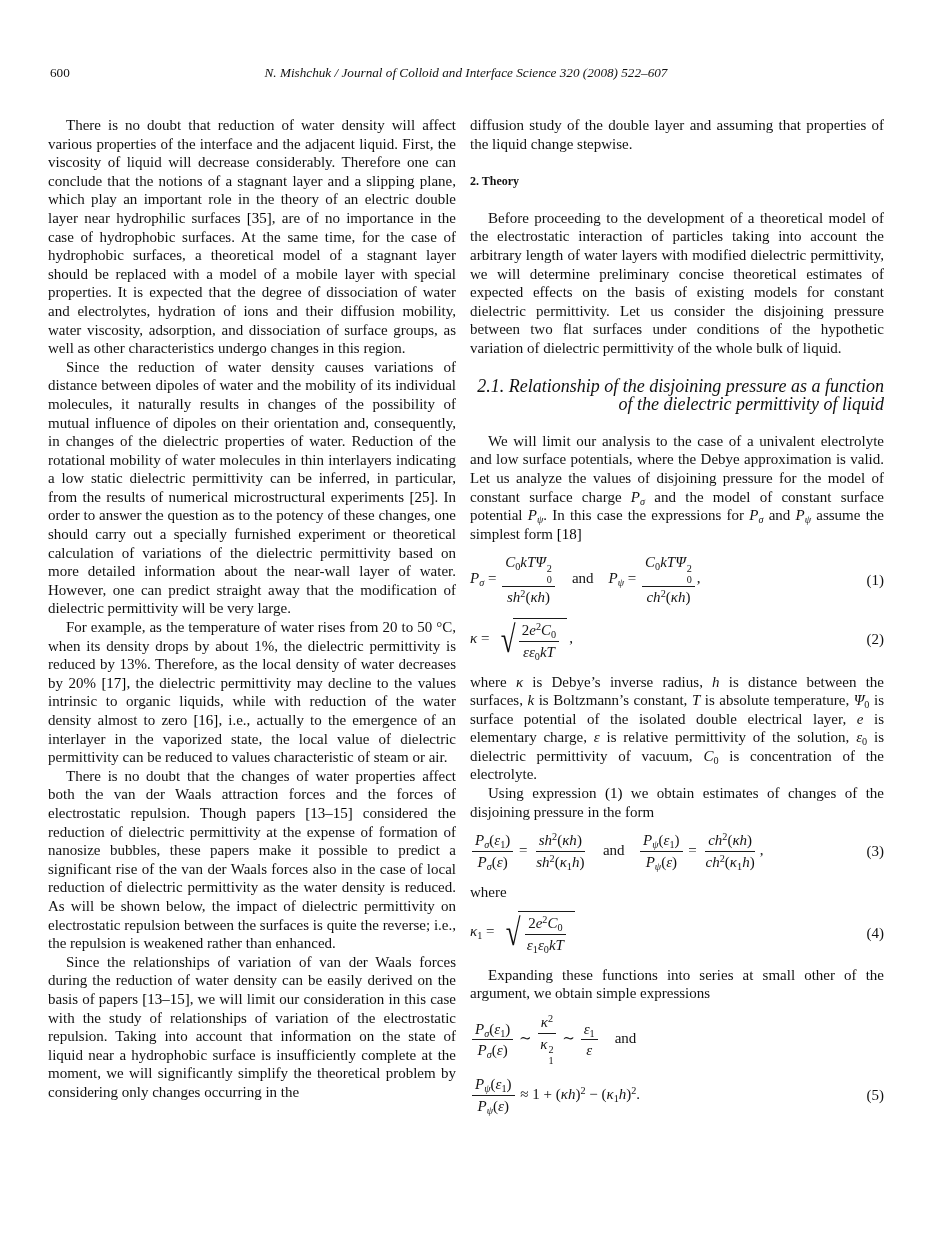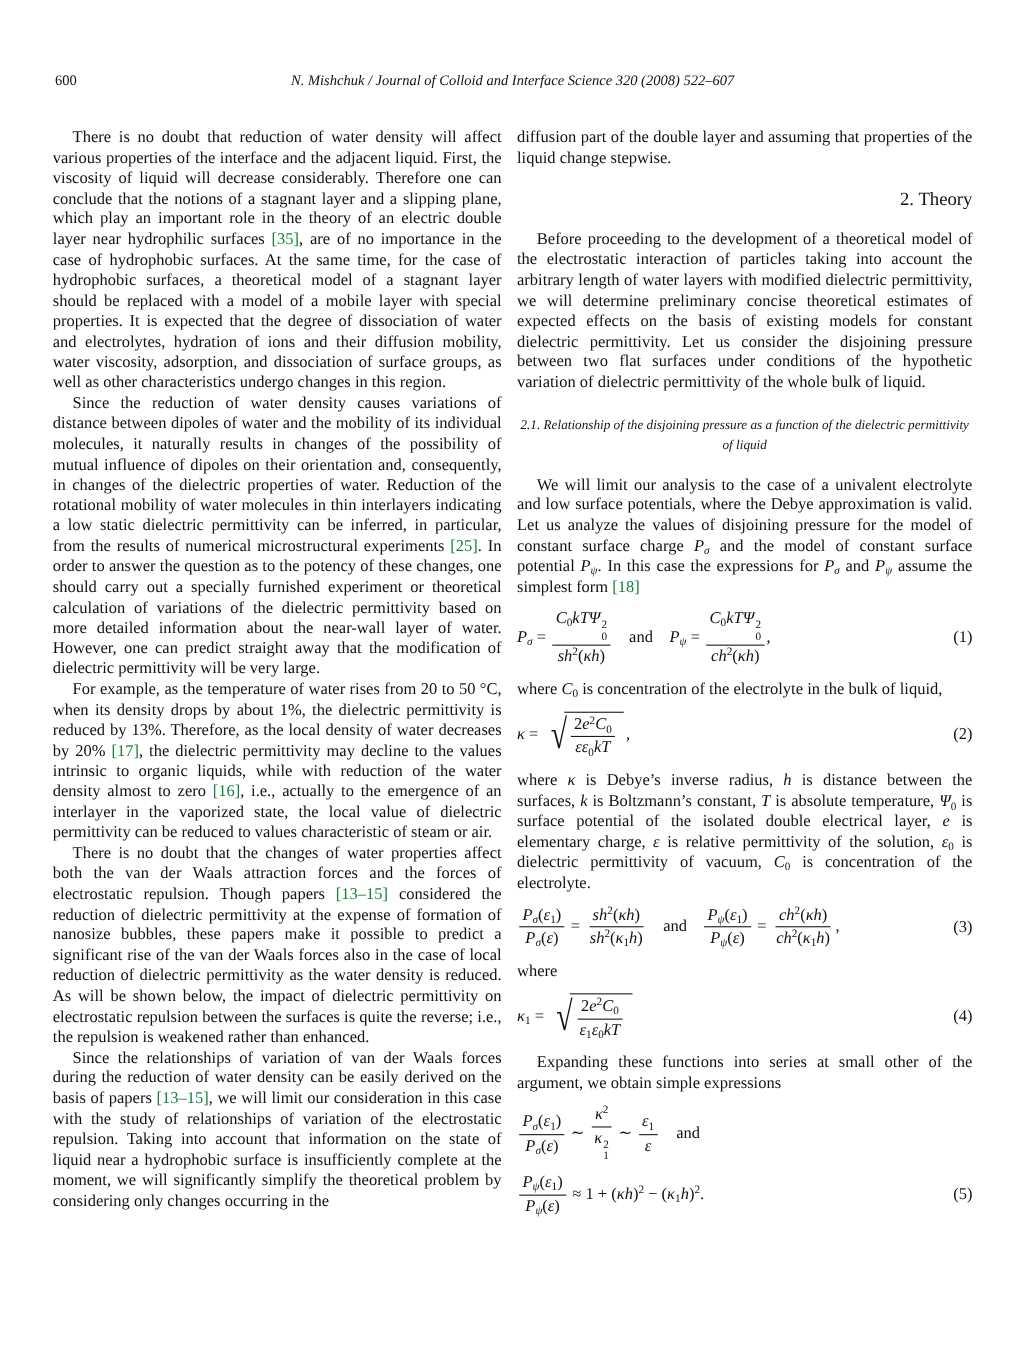--- a/index.html
+++ b/index.html
@@ -13,23 +13,23 @@
     font-size:15px;line-height:18.6px;color:#111111;
     overflow:hidden;
   }
   .header{position:relative;height:17px;margin-bottom:35px;font-size:13.2px;}
   .pagenum{position:absolute;left:2px;top:0;font-style:normal;}
   .jline{display:block;text-align:center;font-style:italic;}
   .columns{display:grid;grid-template-columns:408px 1fr;column-gap:14px;}
   .p{margin:0;text-align:justify;}
   .p.indent{text-indent:18px;}
   .p.noindent{text-indent:0;}
-  .sect{font-size:17px;font-weight:normal;margin:19px 0 18px;line-height:18.6px;text-align:right;}
-  .subsect{font-size:12px;font-weight:normal;font-style:italic;margin:19px 0 18px;line-height:18.6px;text-align:center;}
-  .cite{color:#15803d;cursor:pointer;}
+  .sect{font-size:12px;font-weight:bold;margin:19px 0 18px;line-height:18.6px;}
+  .subsect{font-size:18px;font-weight:normal;font-style:italic;margin:19px 0 18px;line-height:18.6px;text-align:right;}
+  .cite{color:#000000;cursor:pointer;}
   .var,.it{font-style:italic;}
   .rom,.up{font-style:normal;}
   sub,sup{font-size:68%;line-height:0;}
   sub{vertical-align:-0.3em;}
   sup{vertical-align:0.5em;}
   .eq{margin:10px 0 11px;}
   .eqline{display:flex;align-items:center;}
   .eqline + .eqline{margin-top:8px;}
   .eqbody{display:block;}
   .eqnum{margin-left:auto;padding-left:8px;font-style:normal;}
@@ -59,21 +59,21 @@
 
     <div class="col">
       <p class="p indent">There is no doubt that reduction of water density will affect various properties of the interface and the adjacent liquid. First, the viscosity of liquid will decrease considerably. Therefore one can conclude that the notions of a stagnant layer and a slipping plane, which play an important role in the theory of an electric double layer near hydrophilic surfaces <span class="cite">[35]</span>, are of no importance in the case of hydrophobic surfaces. At the same time, for the case of hydrophobic surfaces, a theoretical model of a stagnant layer should be replaced with a model of a mobile layer with special properties. It is expected that the degree of dissociation of water and electrolytes, hydration of ions and their diffusion mobility, water viscosity, adsorption, and dissociation of surface groups, as well as other characteristics undergo changes in this region.</p>
       <p class="p indent">Since the reduction of water density causes variations of distance between dipoles of water and the mobility of its individual molecules, it naturally results in changes of the possibility of mutual influence of dipoles on their orientation and, consequently, in changes of the dielectric properties of water. Reduction of the rotational mobility of water molecules in thin interlayers indicating a low static dielectric permittivity can be inferred, in particular, from the results of numerical microstructural experiments <span class="cite">[25]</span>. In order to answer the question as to the potency of these changes, one should carry out a specially furnished experiment or theoretical calculation of variations of the dielectric permittivity based on more detailed information about the near-wall layer of water. However, one can predict straight away that the modification of dielectric permittivity will be very large.</p>
       <p class="p indent">For example, as the temperature of water rises from 20 to 50 °C, when its density drops by about 1%, the dielectric permittivity is reduced by 13%. Therefore, as the local density of water decreases by 20% <span class="cite">[17]</span>, the dielectric permittivity may decline to the values intrinsic to organic liquids, while with reduction of the water density almost to zero <span class="cite">[16]</span>, i.e., actually to the emergence of an interlayer in the vaporized state, the local value of dielectric permittivity can be reduced to values characteristic of steam or air.</p>
       <p class="p indent">There is no doubt that the changes of water properties affect both the van der Waals attraction forces and the forces of electrostatic repulsion. Though papers <span class="cite">[13–15]</span> considered the reduction of dielectric permittivity at the expense of formation of nanosize bubbles, these papers make it possible to predict a significant rise of the van der Waals forces also in the case of local reduction of dielectric permittivity as the water density is reduced. As will be shown below, the impact of dielectric permittivity on electrostatic repulsion between the surfaces is quite the reverse; i.e., the repulsion is weakened rather than enhanced.</p>
       <p class="p indent">Since the relationships of variation of van der Waals forces during the reduction of water density can be easily derived on the basis of papers <span class="cite">[13–15]</span>, we will limit our consideration in this case with the study of relationships of variation of the electrostatic repulsion. Taking into account that information on the state of liquid near a hydrophobic surface is insufficiently complete at the moment, we will significantly simplify the theoretical problem by considering only changes occurring in the</p>
     </div>
 
     <div class="col">
-      <p class="p noindent">diffusion part of the double layer and assuming that properties of the liquid change stepwise.</p>
+      <p class="p noindent">diffusion study of the double layer and assuming that properties of the liquid change stepwise.</p>
       <h2 class="sect">2. Theory</h2>
       <p class="p indent">Before proceeding to the development of a theoretical model of the electrostatic interaction of particles taking into account the arbitrary length of water layers with modified dielectric permittivity, we will determine preliminary concise theoretical estimates of expected effects on the basis of existing models for constant dielectric permittivity. Let us consider the disjoining pressure between two flat surfaces under conditions of the hypothetic variation of dielectric permittivity of the whole bulk of liquid.</p>
       <h3 class="subsect">2.1. Relationship of the disjoining pressure as a function of the dielectric permittivity of liquid</h3>
       <p class="p indent">We will limit our analysis to the case of a univalent electrolyte and low surface potentials, where the Debye approximation is valid. Let us analyze the values of disjoining pressure for the model of constant surface charge <span class="var">P</span><sub class="it">σ</sub> and the model of constant surface potential <span class="var">P</span><sub class="it">ψ</sub>. In this case the expressions for <span class="var">P</span><sub class="it">σ</sub> and <span class="var">P</span><sub class="it">ψ</sub> assume the simplest form <span class="cite">[18]</span></p>
       <div class="eq">
           <div class="eqline">
             <span class="eqbody"><span class="var">P</span><sub class="it">σ</sub><span class="rom"> = </span><span class="frac">
                 <span class="fnum"><span class="var">C</span><sub class="up">0</sub><span class="var">kT</span><span class="var">Ψ</span><span class="stk">
                     <span class="up">2</span>
                     <span class="up">0</span>
@@ -82,36 +82,36 @@
               </span><span class="sp" style="width: 1em;"></span><span class="rom">and</span><span class="sp" style="width: 1em;"></span><span class="var">P</span><sub class="it">ψ</sub><span class="rom"> = </span><span class="frac">
                 <span class="fnum"><span class="var">C</span><sub class="up">0</sub><span class="var">kT</span><span class="var">Ψ</span><span class="stk">
                     <span class="up">2</span>
                     <span class="up">0</span>
                   </span></span>
                 <span class="fden"><span class="var">ch</span><sup class="up">2</sup><span class="rom">(</span><span class="var">κh</span><span class="rom">)</span></span>
               </span><span class="rom">,</span></span>
             <span class="eqnum">(1)</span>
           </div>
         </div>
-      <p class="p noindent">where <span class="var">C</span><sub class="up">0</sub> is concentration of the electrolyte in the bulk of liquid,</p>
       <div class="eq">
           <div class="eqline">
             <span class="eqbody"><span class="var">κ</span><span class="rom"> = </span><span class="sqrt">
                 <span class="rad">√</span>
                 <span class="sqc">
                   <span class="frac">
                     <span class="fnum"><span class="rom">2</span><span class="var">e</span><sup class="up">2</sup><span class="var">C</span><sub class="up">0</sub></span>
                     <span class="fden"><span class="var">εε</span><sub class="up">0</sub><span class="var">kT</span></span>
                   </span>
                 </span>
               </span><span class="rom">,</span></span>
             <span class="eqnum">(2)</span>
           </div>
         </div>
       <p class="p noindent">where <span class="var">κ</span> is Debye’s inverse radius, <span class="var">h</span> is distance between the surfaces, <span class="var">k</span> is Boltzmann’s constant, <span class="var">T</span> is absolute temperature, <span class="var">Ψ</span><sub class="up">0</sub> is surface potential of the isolated double electrical layer, <span class="var">e</span> is elementary charge, <span class="var">ε</span> is relative permittivity of the solution, <span class="var">ε</span><sub class="up">0</sub> is dielectric permittivity of vacuum, <span class="var">C</span><sub class="up">0</sub> is concentration of the electrolyte.</p>
+      <p class="p indent">Using expression <span class="cite">(1)</span> we obtain estimates of changes of the disjoining pressure in the form</p>
       <div class="eq">
           <div class="eqline">
             <span class="eqbody"><span class="frac">
                 <span class="fnum"><span class="var">P</span><sub class="it">σ</sub><span class="rom">(</span><span class="var">ε</span><sub class="up">1</sub><span class="rom">)</span></span>
                 <span class="fden"><span class="var">P</span><sub class="it">σ</sub><span class="rom">(</span><span class="var">ε</span><span class="rom">)</span></span>
               </span><span class="rom"> = </span><span class="frac">
                 <span class="fnum"><span class="var">sh</span><sup class="up">2</sup><span class="rom">(</span><span class="var">κh</span><span class="rom">)</span></span>
                 <span class="fden"><span class="var">sh</span><sup class="up">2</sup><span class="rom">(</span><span class="var">κ</span><sub class="up">1</sub><span class="var">h</span><span class="rom">)</span></span>
               </span><span class="sp" style="width: 0.9em;"></span><span class="rom">and</span><span class="sp" style="width: 0.9em;"></span><span class="frac">
                 <span class="fnum"><span class="var">P</span><sub class="it">ψ</sub><span class="rom">(</span><span class="var">ε</span><sub class="up">1</sub><span class="rom">)</span></span>

